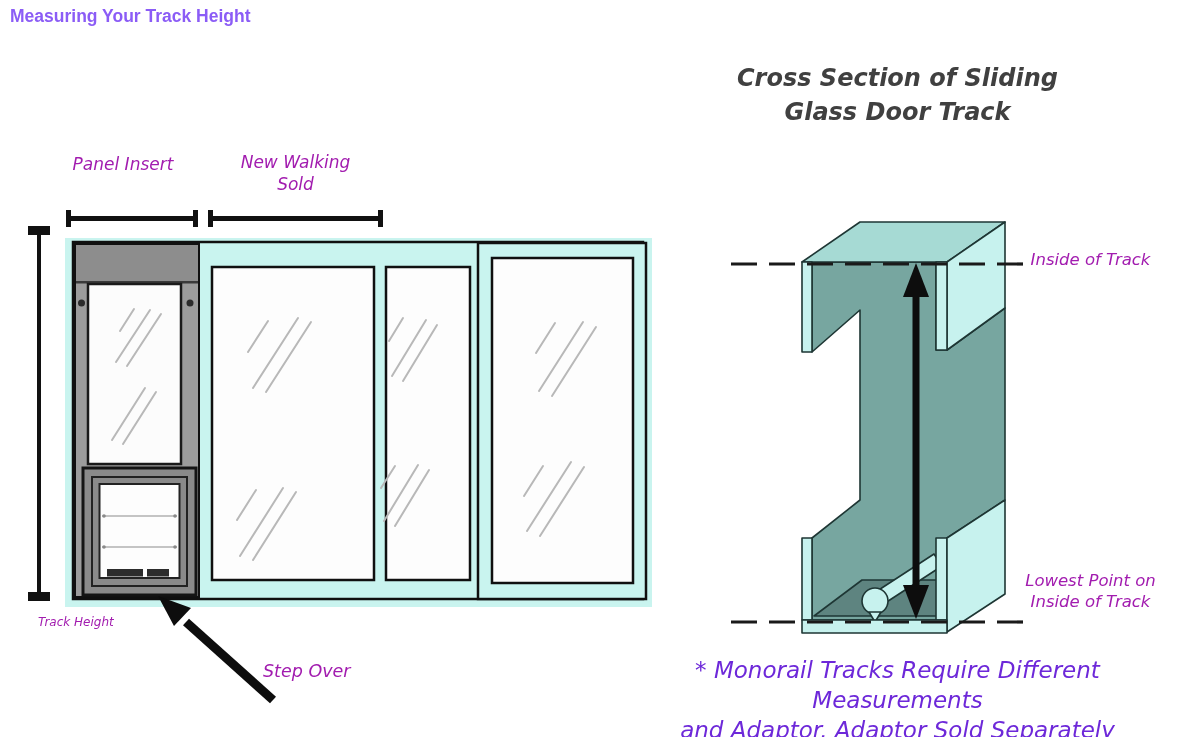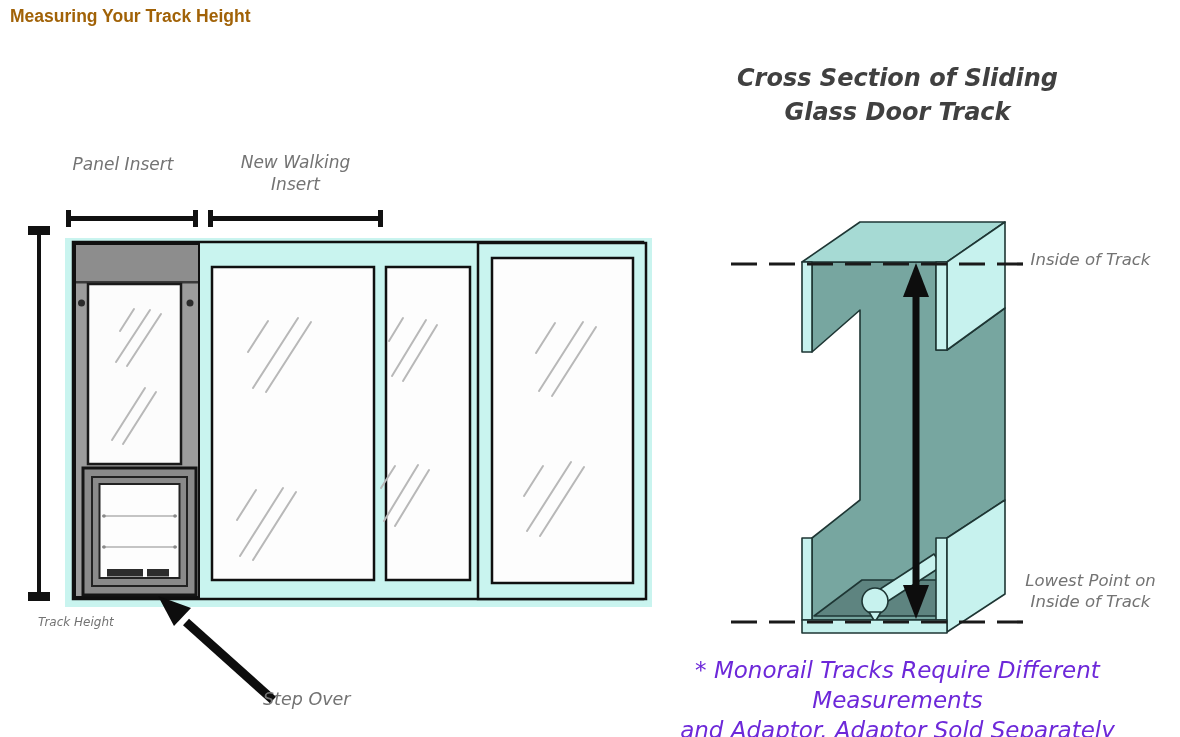--- a/index.html
+++ b/index.html
@@ -1,26 +1,26 @@
 <!DOCTYPE html>
 <html><head>
 <meta charset="utf-8">
 <style>
   html,body{margin:0;padding:0;background:#ffffff;}
   #canvas{position:relative;width:1180px;height:737px;background:#ffffff;overflow:hidden;
           font-family:"DejaVu Sans",sans-serif;}
   #art{position:absolute;left:0;top:0;}
-  .lbl{position:absolute;font-style:italic;color:#737373;line-height:1.3;}
+  .lbl{position:absolute;font-style:italic;color:#a21caf;line-height:1.3;}
   .center{text-align:center;}
   #page-title{position:absolute;left:10px;top:6px;font-family:"Liberation Sans",sans-serif;
-              font-weight:700;font-size:17.5px;color:#a16207;font-style:normal;}
+              font-weight:700;font-size:17.5px;color:#8b5cf6;font-style:normal;}
   #panel-insert-label{left:48px;top:153px;width:150px;font-size:17px;font-weight:500;}
   #walking-space-label{left:213px;top:151px;width:165px;font-size:17px;font-weight:500;}
   #track-height-label{left:38px;top:615px;width:160px;font-size:12px;font-weight:500;}
-  #step-over-label{left:263px;top:688px;width:140px;font-size:17.5px;font-weight:500;}
+  #step-over-label{left:263px;top:660px;width:140px;font-size:17.5px;font-weight:500;}
   #cross-section-title{left:695px;top:62px;width:405px;font-size:24px;font-weight:600;
                        color:#404040;line-height:1.4;}
   #tallest-point-label{left:1008px;top:249px;width:165px;font-size:16.5px;font-weight:500;}
   #lowest-point-label{left:1008px;top:570px;width:165px;font-size:16.5px;font-weight:500;}
   #footnote{left:650px;top:656px;width:495px;font-size:23px;font-weight:500;color:#6d28d9;}
 </style>
 </head>
 <body>
 
 <div id="canvas">
@@ -156,21 +156,21 @@
       </g>
     </g>
   </svg>
 
   <div id="page-title">Measuring Your Track Height</div>
 
   <div id="panel-insert-label" class="lbl center">Panel Insert</div>
 
   <div id="walking-space-label" class="lbl center">
     <div>New Walking</div>
-    <div>Insert</div>
+    <div>Sold</div>
   </div>
 
   <div id="track-height-label" class="lbl">Track Height</div>
 
   <div id="step-over-label" class="lbl">Step Over</div>
 
   <div id="cross-section-title" class="lbl center">
     <div>Cross Section of Sliding</div>
     <div>Glass Door Track</div>
   </div>

